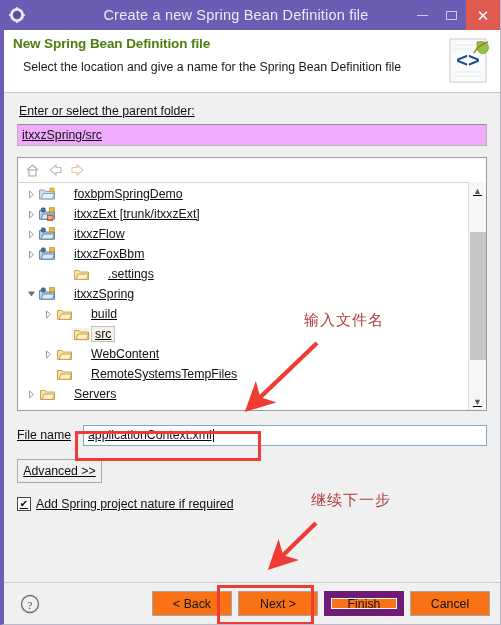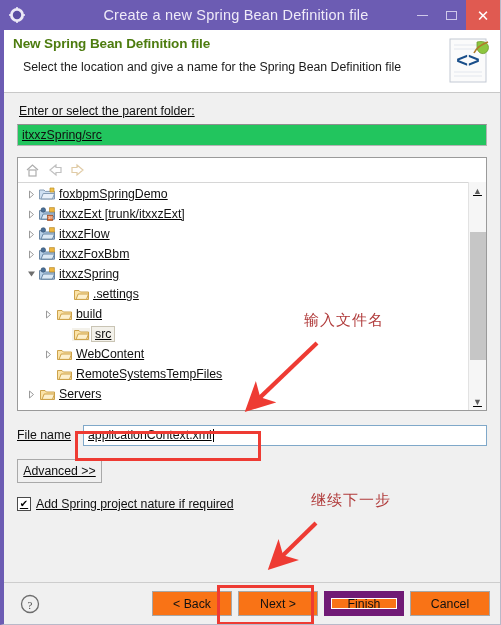--- a/index.html
+++ b/index.html
@@ -128,21 +128,21 @@
     box-sizing: border-box;
     text-decoration: underline;
   }
   .label-parent {
     font-size: 12.3px;
     color: #121212;
     padding: 11px 0 6px 2px;
   }
   .path-input {
     height: 22px;
-    background: #22c55e;
+    background: #f0abfc;
     border: 1px solid #b4b4b4;
     border-top-color: #8f8f8f;
     font-size: 12.3px;
     color: #111;
     display: flex;
     align-items: center;
     padding-left: 4px;
     box-sizing: border-box;
   }
 
@@ -204,21 +204,21 @@
     font-size: 8px;
   }
   .ticon {
     width: 18px;
     flex: 0 0 18px;
     display: flex;
     align-items: center;
     justify-content: center;
   }
   .tlabel {
-    padding-left: 3px;
+    padding-left: 18px;
   }
   .trow.selected .tlabel {
     border: 1px solid #c9c4b4;
     background: #f3f1ea;
     padding: 0 3px;
     margin-left: 1px;
   }
   .trow.selected .ticon {
     background: #f3f1ea;
   }
@@ -530,46 +530,46 @@
                 <svg width="16" height="14" viewBox="0 0 16 14">
                   <path d="M0.5 3.6 L5 3.6 L6.3 5 L15.5 5 L15.5 12.2 L0.5 12.2 Z" fill="#b9d2ea" stroke="#5c7c9b" stroke-width="0.9"></path>
                   <path d="M2 12.1 L4.2 7 L15.6 7 L13.4 12.1 Z" fill="#dce9f5" stroke="#5c7c9b" stroke-width="0.9"></path>
                   <circle cx="4.3" cy="3" r="2.3" fill="#4a6f96" stroke="#2f4c6b" stroke-width="0.6"></circle>
                   <path d="M10.5 0.6 L15.4 0.6 L15.4 5 L10.5 5 Z" fill="#f0b840" stroke="#a8791a" stroke-width="0.6"></path>
                 </svg>
               </div>
               <span class="tlabel">itxxzFoxBbm</span>
             </div>
             <div class="trow">
+              <div style="width: 41px; flex: 0 0 auto;"></div>
+              <div class="twist"></div>
+              <div class="ticon">
+                <svg width="15" height="13" viewBox="0 0 15 13">
+                  <path d="M0.5 2.5 L5 2.5 L6.4 4 L14.5 4 L14.5 11.5 L0.5 11.5 Z" fill="#fbe3a8" stroke="#c79a3c" stroke-width="0.9"></path>
+                  <path d="M2 11.4 L4.2 6 L14.6 6 L12.4 11.4 Z" fill="#fdf0cd" stroke="#c79a3c" stroke-width="0.9"></path>
+                </svg>
+              </div>
+              <span class="tlabel">.settings</span>
+            </div>
+            <div class="trow">
               <div style="width: 7px; flex: 0 0 auto;"></div>
               <div class="twist">
                 <svg width="9" height="8" viewBox="0 0 9 8">
                   <path d="M1 1.5 L8 1.5 L4.5 6.5 Z" fill="#6e6e6e"></path>
                 </svg>
               </div>
               <div class="ticon">
                 <svg width="16" height="14" viewBox="0 0 16 14">
                   <path d="M0.5 3.6 L5 3.6 L6.3 5 L15.5 5 L15.5 12.2 L0.5 12.2 Z" fill="#b9d2ea" stroke="#5c7c9b" stroke-width="0.9"></path>
                   <path d="M2 12.1 L4.2 7 L15.6 7 L13.4 12.1 Z" fill="#dce9f5" stroke="#5c7c9b" stroke-width="0.9"></path>
                   <circle cx="4.3" cy="3" r="2.3" fill="#4a6f96" stroke="#2f4c6b" stroke-width="0.6"></circle>
                   <path d="M10.5 0.6 L15.4 0.6 L15.4 5 L10.5 5 Z" fill="#f0b840" stroke="#a8791a" stroke-width="0.6"></path>
                 </svg>
               </div>
               <span class="tlabel">itxxzSpring</span>
-            </div>
-            <div class="trow">
-              <div style="width: 41px; flex: 0 0 auto;"></div>
-              <div class="twist"></div>
-              <div class="ticon">
-                <svg width="15" height="13" viewBox="0 0 15 13">
-                  <path d="M0.5 2.5 L5 2.5 L6.4 4 L14.5 4 L14.5 11.5 L0.5 11.5 Z" fill="#fbe3a8" stroke="#c79a3c" stroke-width="0.9"></path>
-                  <path d="M2 11.4 L4.2 6 L14.6 6 L12.4 11.4 Z" fill="#fdf0cd" stroke="#c79a3c" stroke-width="0.9"></path>
-                </svg>
-              </div>
-              <span class="tlabel">.settings</span>
             </div>
             <div class="trow">
               <div style="width: 24px; flex: 0 0 auto;"></div>
               <div class="twist">
                 <svg width="7" height="9" viewBox="0 0 7 9">
                   <path d="M1.5 1 L5.5 4.5 L1.5 8 Z" fill="none" stroke="#9a9a9a" stroke-width="1"></path>
                 </svg>
               </div>
               <div class="ticon">
                 <svg width="15" height="13" viewBox="0 0 15 13">

